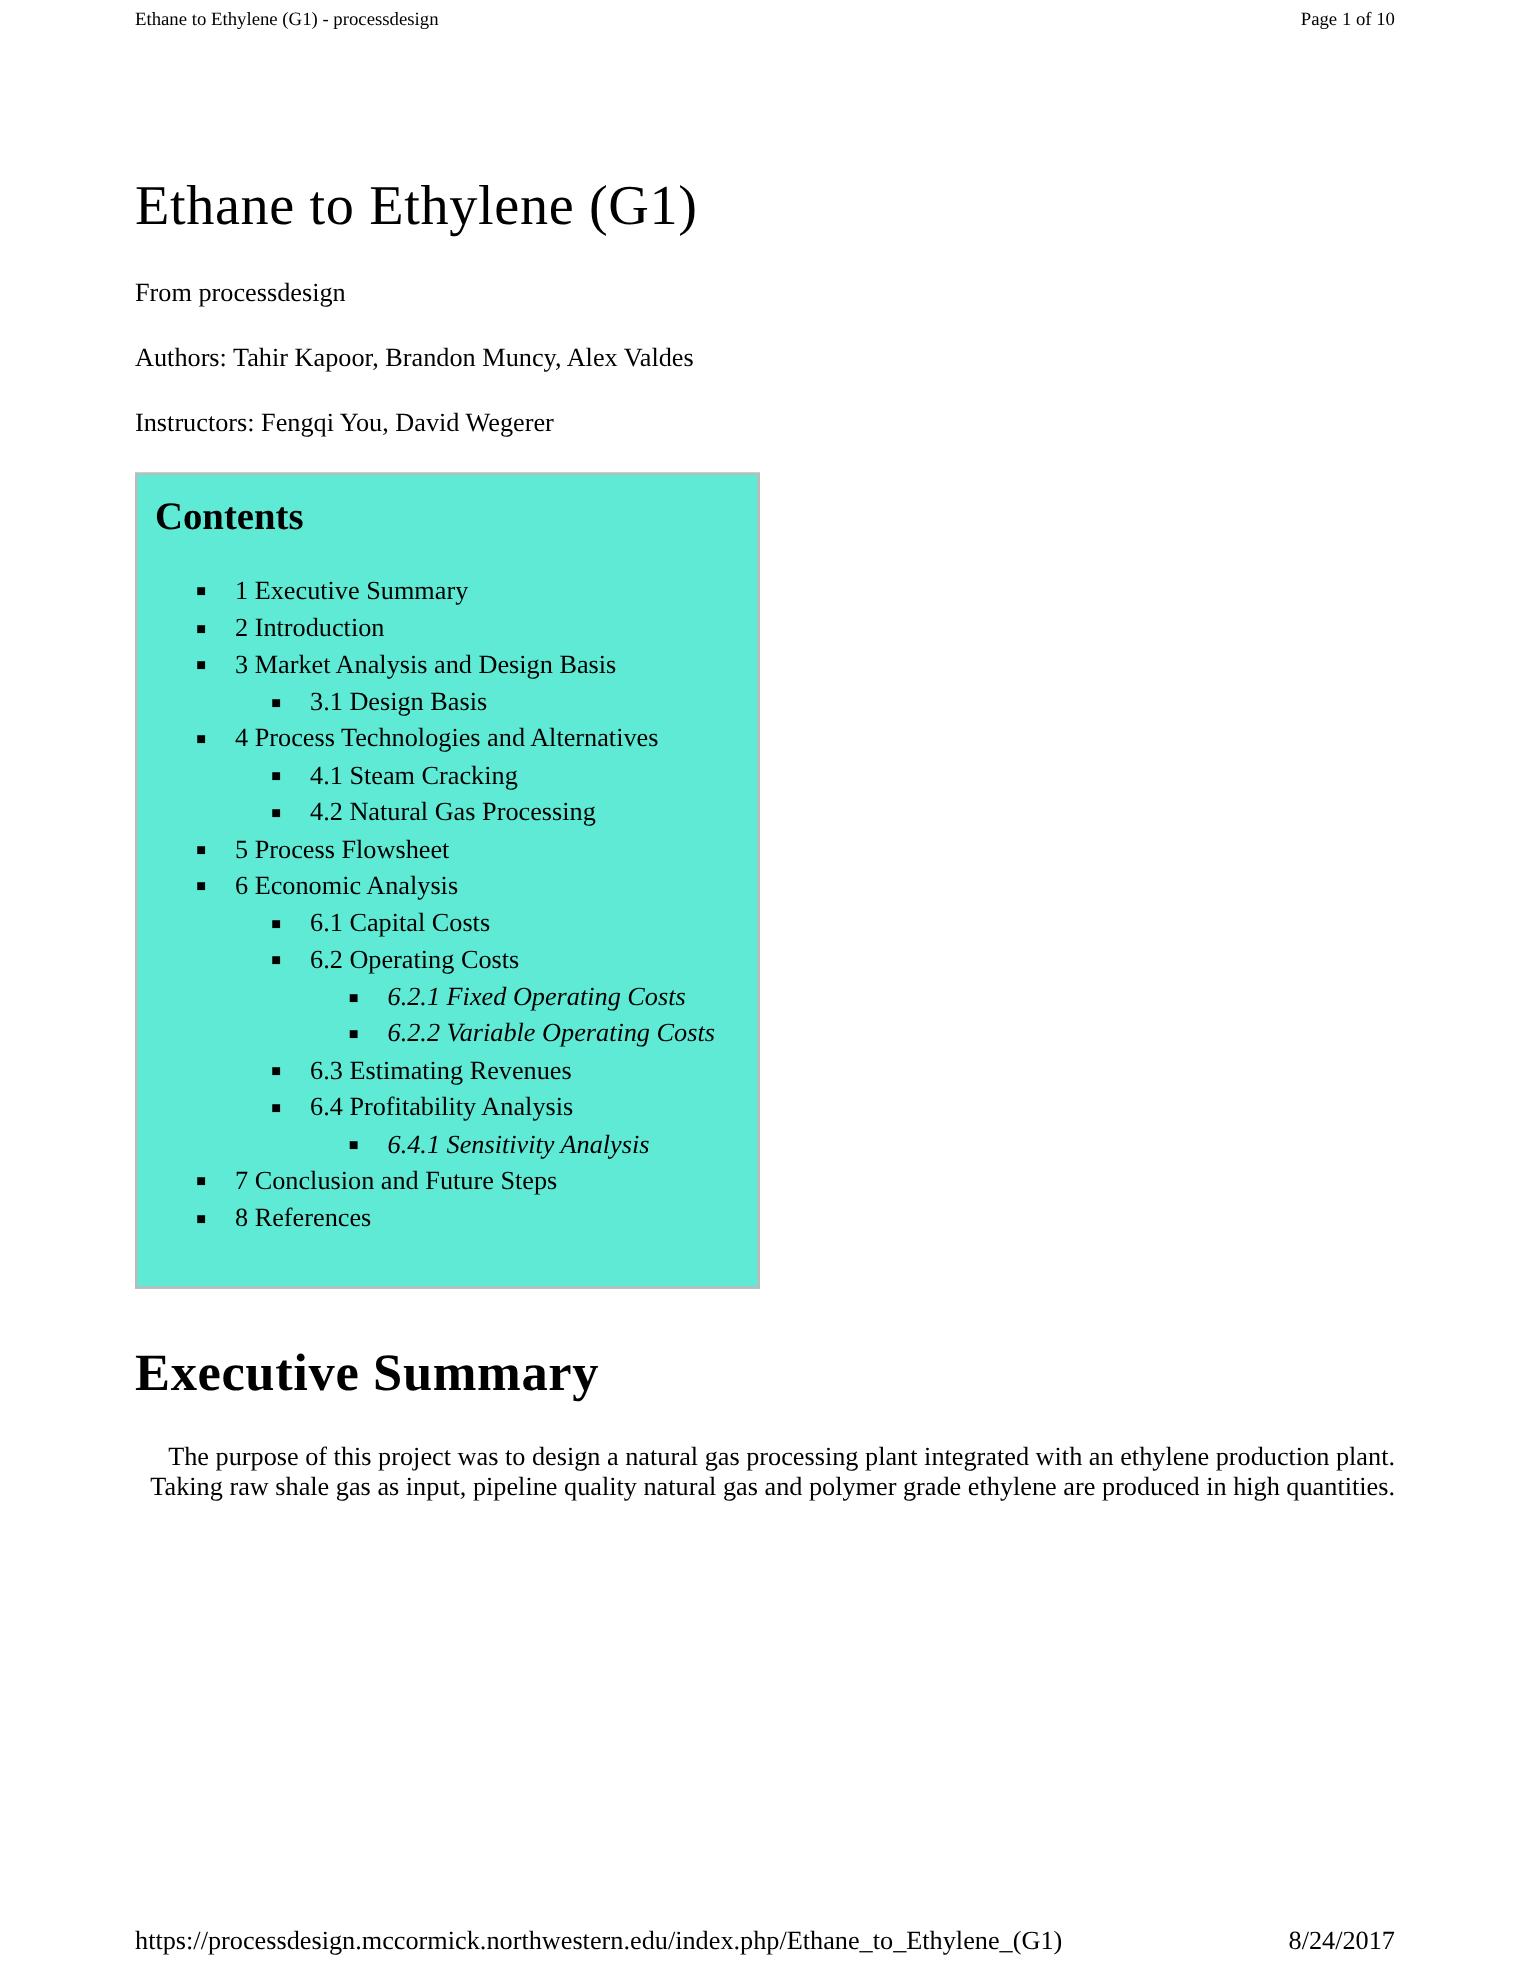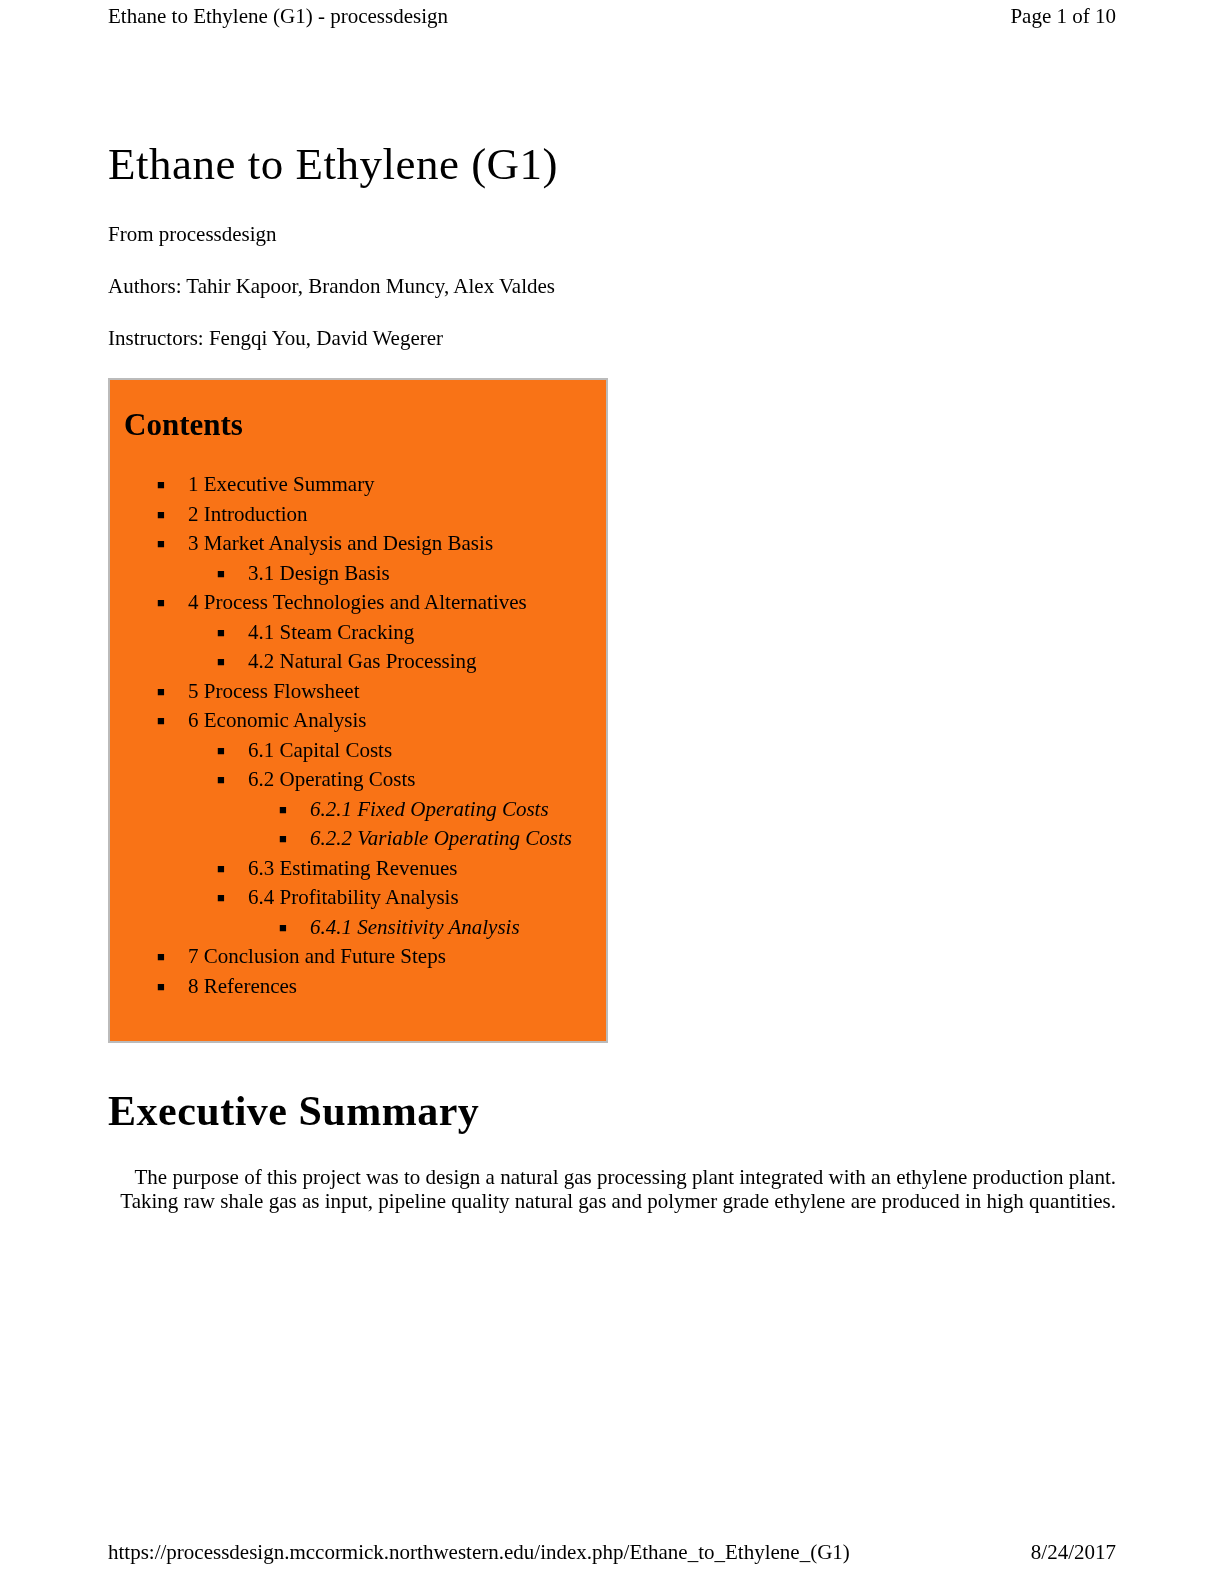--- a/index.html
+++ b/index.html
@@ -14,21 +14,21 @@
   }
 
   
   .running-header {
     position: absolute;
     top: 4px;
     left: 108px;
     right: 108px;
     display: flex;
     justify-content: space-between;
-    font-size: 21px;
+    font-size: 15px;
     line-height: 24px;
   }
 
   
   .running-footer {
     position: absolute;
     top: 1540px;
     left: 108px;
     right: 108px;
     display: flex;
@@ -55,22 +55,22 @@
     font-size: 21px;
     line-height: 24px;
     margin-bottom: 28px;
   }
 
   
   .toc-box {
     margin-top: 20px;
     width: 500px;
     border: 2px solid #bbbbbb;
-    background: #f97316;
-    padding: 28px 14px 40px 14px;
+    background: #5eead4;
+    padding: 16px 14px 40px 14px;
   }
   .toc-title {
     font-size: 31px;
     font-weight: bold;
     line-height: 34px;
     margin-bottom: 28px;
   }
   .toc-list {
     list-style: none;
     font-size: 21px;

